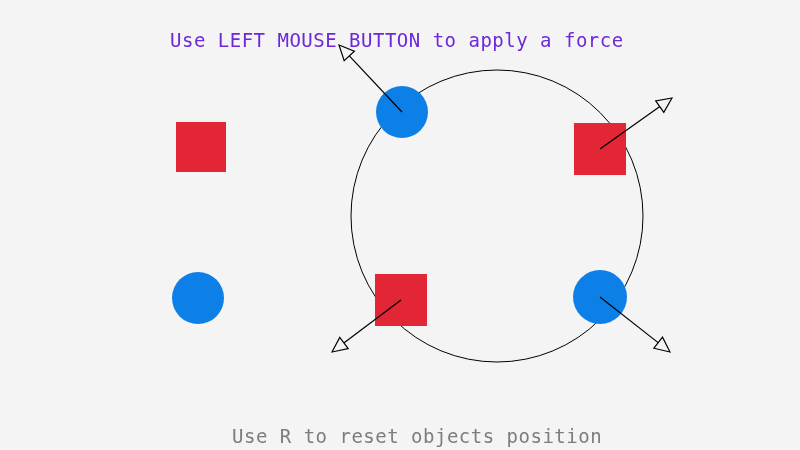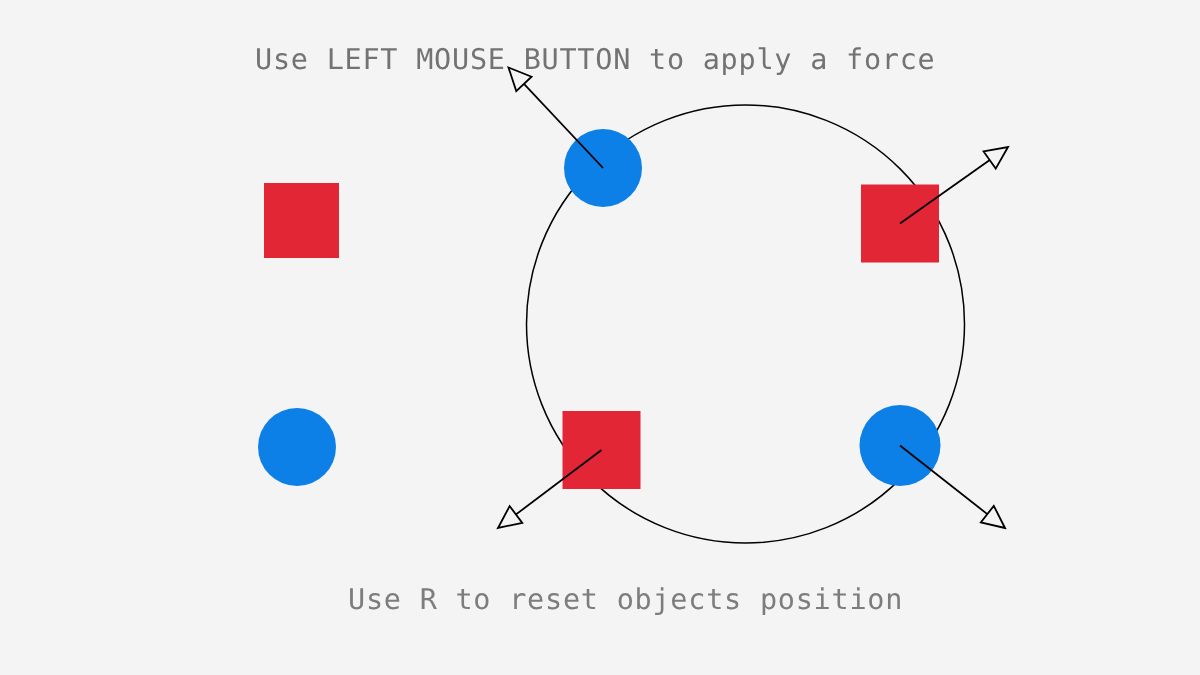--- a/index.html
+++ b/index.html
@@ -78,17 +78,17 @@
       <line class="force-shaft" stroke="#000000" stroke-width="1.2" x1="401" y1="300" x2="341.8228903493731" y2="344.59724205554494"></line>
       <polygon class="force-head" fill="#f4f4f4" stroke="#000000" stroke-width="1.2" points="332,352 339.76618289670006,337.38198360874486 348.1920862481124,348.5625092096573"></polygon>
     </g>
     <g id="force-3">
       <line class="force-shaft" stroke="#000000" stroke-width="1.2" x1="600" y1="297" x2="660.3282844324842" y2="344.4007949112376"></line>
       <polygon class="force-head" fill="#f4f4f4" stroke="#000000" stroke-width="1.2" points="670,352 653.8804740541403,348.2369050927784 662.5299757811871,337.2284483492645"></polygon>
     </g>
 
   </svg>
 
-  <div class="hud-text" id="hint-top" style="color: #737373;">Use LEFT MOUSE BUTTON to apply a force</div>
+  <div class="hud-text" id="hint-top" style="color: #6d28d9;">Use LEFT MOUSE BUTTON to apply a force</div>
 
-  <div class="hud-text" id="hint-bottom" style="color: rgb(125, 125, 125);">Use R to reset objects position</div>
+  <div class="hud-text" id="hint-bottom" style="color: rgb(125, 125, 125); margin-top: 36px;">Use R to reset objects position</div>
 
 </div>
 
 </body></html>

